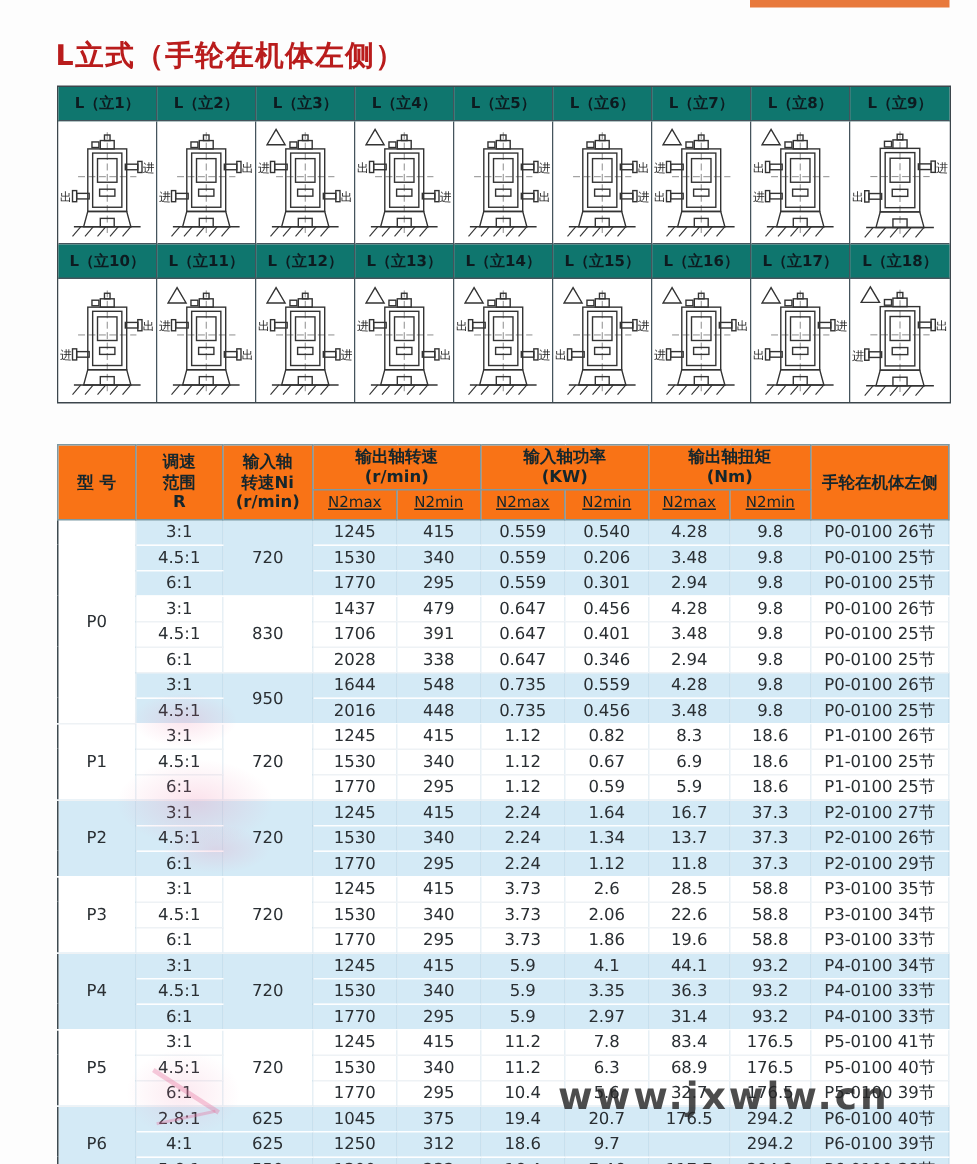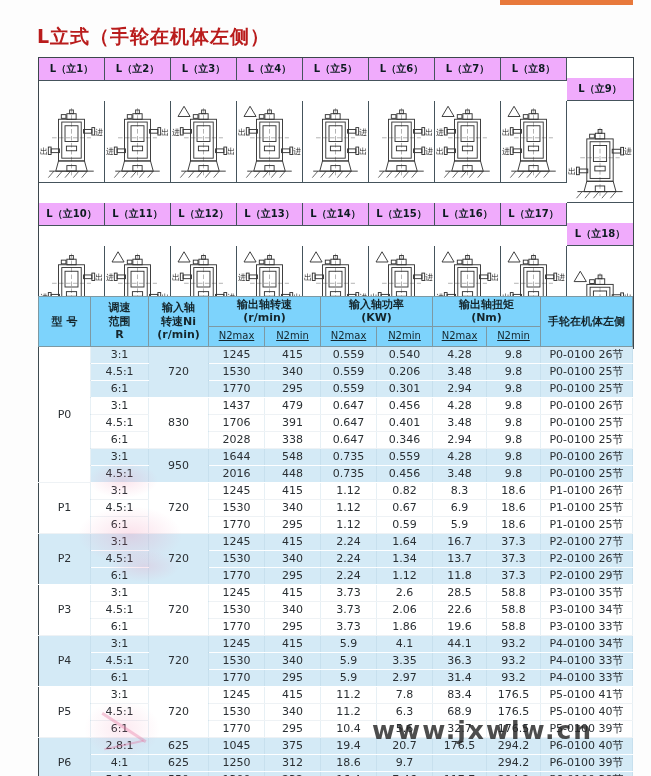--- a/index.html
+++ b/index.html
@@ -6,33 +6,33 @@
   body{
     width:651px;height:776px;position:relative;background:#fdfdfd;
     font-family:"DejaVu Sans","Liberation Sans",sans-serif;color:#1c1c1c;overflow:hidden;
   }
   .accent-bar{position:absolute;top:0;left:500px;width:133px;height:5px;background:#e8793c;}
   .page-title{position:absolute;left:37px;top:24px;font-size:19px;font-weight:bold;color:#b91c1c;letter-spacing:1px;}
   
   .diagram-grid{position:absolute;left:38px;top:57px;width:594px;border:1.5px solid #3c464c;background:#fff;}
   .bank{display:grid;grid-template-columns:repeat(9,1fr);}
   .dhead{
-    height:22px;background:#f0abfc;border-right:1px solid #45545c;border-bottom:1px solid #45545c;
+    height:22px;background:#0f766e;border-right:1px solid #45545c;border-bottom:1px solid #45545c;
     display:flex;align-items:center;justify-content:center;
     font-size:10px;font-weight:bold;color:#0d1b20;white-space:nowrap;
   }
   .dbody{height:82px;background:#fff;border-right:1px solid #45545c;border-bottom:1px solid #45545c;padding:1px;box-sizing:border-box;}
-  .bank > :nth-child(9n){border-right:none;margin-top:20px;}
+  .bank > :nth-child(9n){border-right:none;}
   .bank.last .dbody{border-bottom:none;}
   .dbody svg{width:100%;height:100%;display:block;}
   
   .spec-table-wrap{position:absolute;left:38px;top:296px;width:594px;}
   table.spec{width:594px;border-collapse:collapse;border:1.6px solid #3e4a50;table-layout:fixed;}
   table.spec th{
-    background:#7dd3fc;border:1px solid #7d99a3;font-size:11px;font-weight:bold;color:#15262c;
+    background:#f97316;border:1px solid #7d99a3;font-size:11px;font-weight:bold;color:#15262c;
     white-space:pre-line;line-height:1.22;padding:1px 4px;text-align:center;
   }
   table.spec th.sub{font-weight:normal;font-size:10px;height:17px;text-decoration:underline;}
   table.spec td{
     height:16px;padding:0 1px;font-size:11px;text-align:center;color:#2a2f33;
     border-right:1px solid rgba(160,195,215,0.25);
   }
   td.b{background:#d4eaf6;border-bottom:1px solid rgba(255,255,255,0.95);}
   td.w{background:#ffffff;border-bottom:1px solid #eef2f5;}
   td.chain{font-size:10.5px;white-space:nowrap;}

